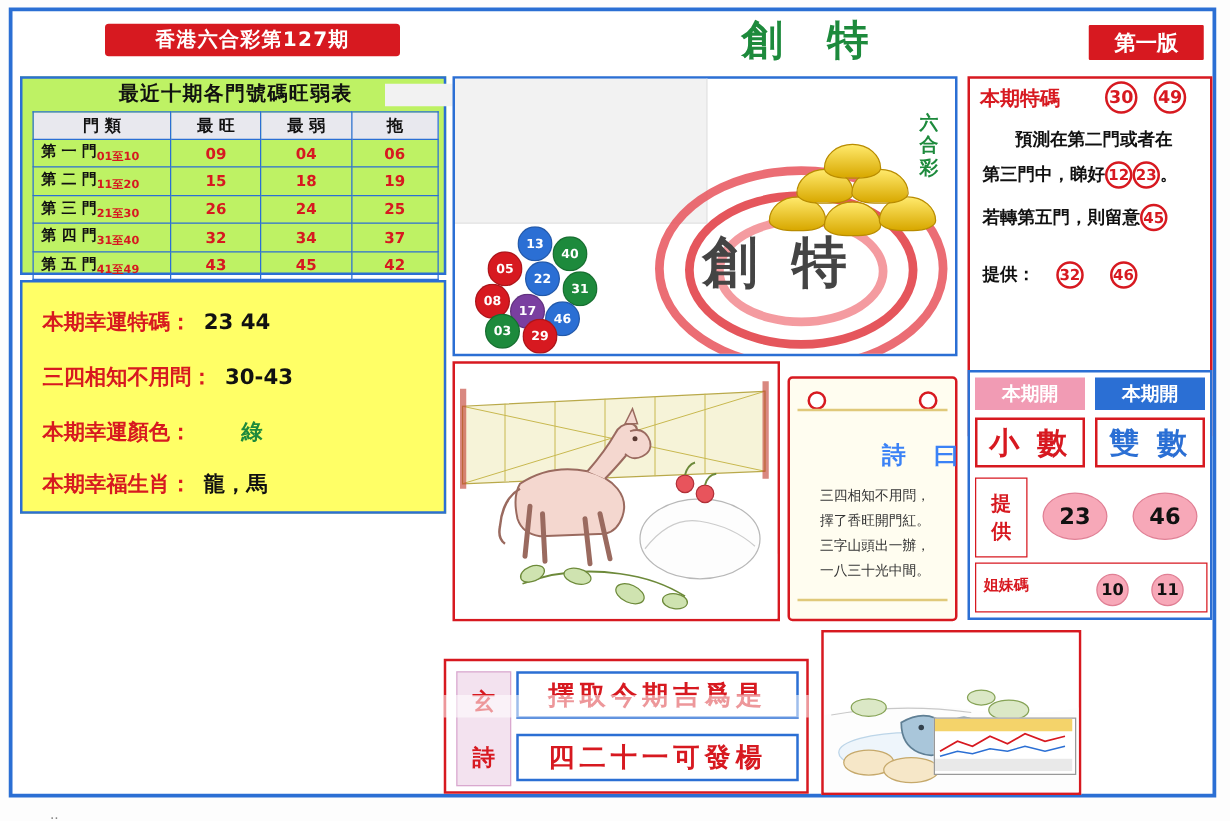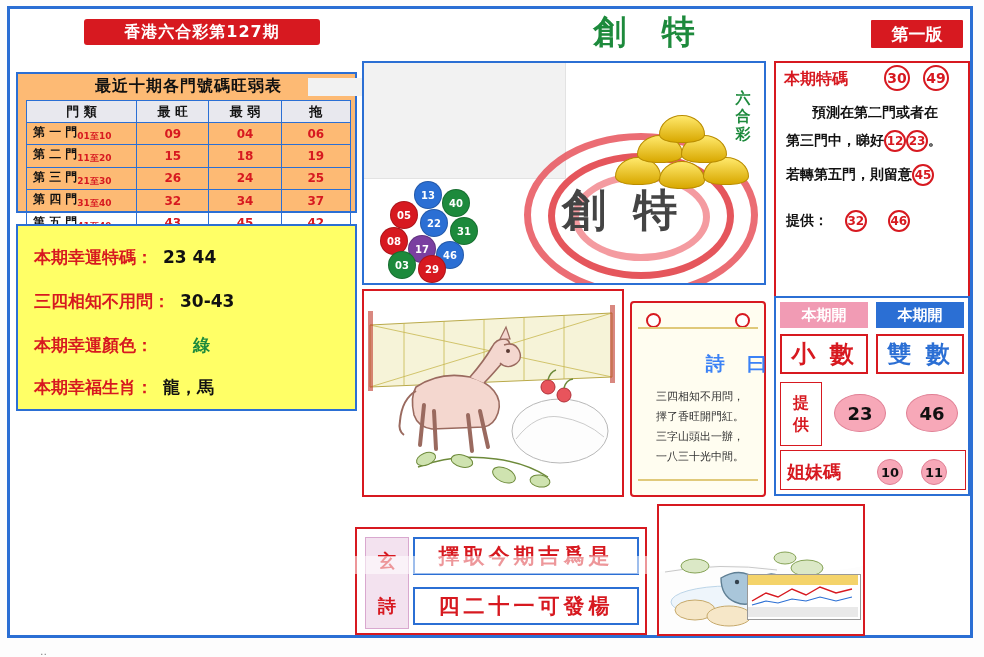--- a/index.html
+++ b/index.html
@@ -36,22 +36,22 @@
     font-family:"DejaVu Serif","Liberation Serif",serif;
   }
   .hdr-right{
     position:absolute;left:869px;top:18px;width:92px;height:28px;
     background:#d71920;border:2px solid #ffffff;border-radius:3px;
     color:#ffffff;font-size:17px;font-weight:bold;
     display:flex;align-items:center;justify-content:center;
   }
   
   .table-box{
-    position:absolute;left:16px;top:72px;width:341px;height:141px;
-    border:2px solid #2b6fd4;background:#fdba74;box-sizing:border-box;
+    position:absolute;left:16px;top:61px;width:341px;height:159px;
+    border:2px solid #2b6fd4;background:#bef264;box-sizing:border-box;
   }
   .table-title{
     position:absolute;left:0;top:2px;width:341px;height:22px;
     text-align:center;font-size:16px;font-weight:bold;color:#111111;
     letter-spacing:1px;
   }
   table.hot{
     position:absolute;left:8px;top:26px;width:325px;
     border-collapse:collapse;font-size:11px;
   }
@@ -219,21 +219,21 @@
     position:absolute;width:50px;height:36px;border-radius:50%;
     background:#f7a8b8;border:1px solid #e07f94;
     display:flex;align-items:center;justify-content:center;
     font-size:18px;font-weight:bold;color:#111;
   }
   .sis-bar{
     position:absolute;left:4px;top:152px;width:186px;height:40px;
     border:1px solid #d71920;background:#fff;box-sizing:border-box;
   }
   .sis-lab{
-    position:absolute;left:6px;top:9px;font-size:18px;font-weight:bold;color:#d71920;
+    position:absolute;left:6px;top:9px;font-size:12px;font-weight:bold;color:#d71920;
   }
   .sis-num{
     position:absolute;top:8px;width:24px;height:24px;border-radius:50%;
     background:#f7a8b8;border:1px solid #e07f94;
     display:flex;align-items:center;justify-content:center;
     font-size:13px;font-weight:bold;color:#111;
   }
   
   .horse-wrap{position:absolute;left:0;top:0;width:100%;height:100%;}
   .fade-strip{

